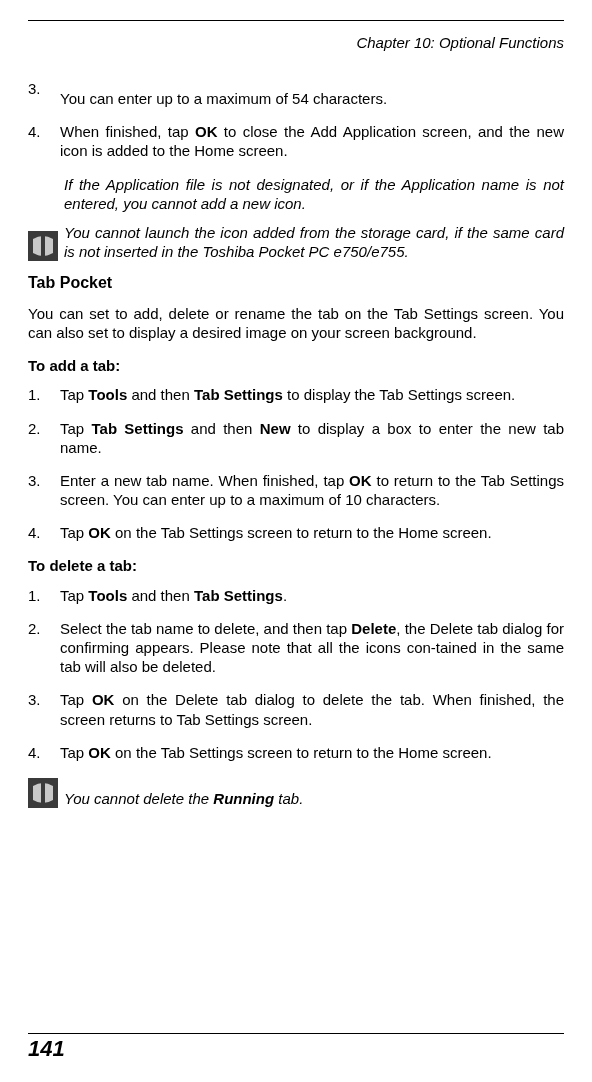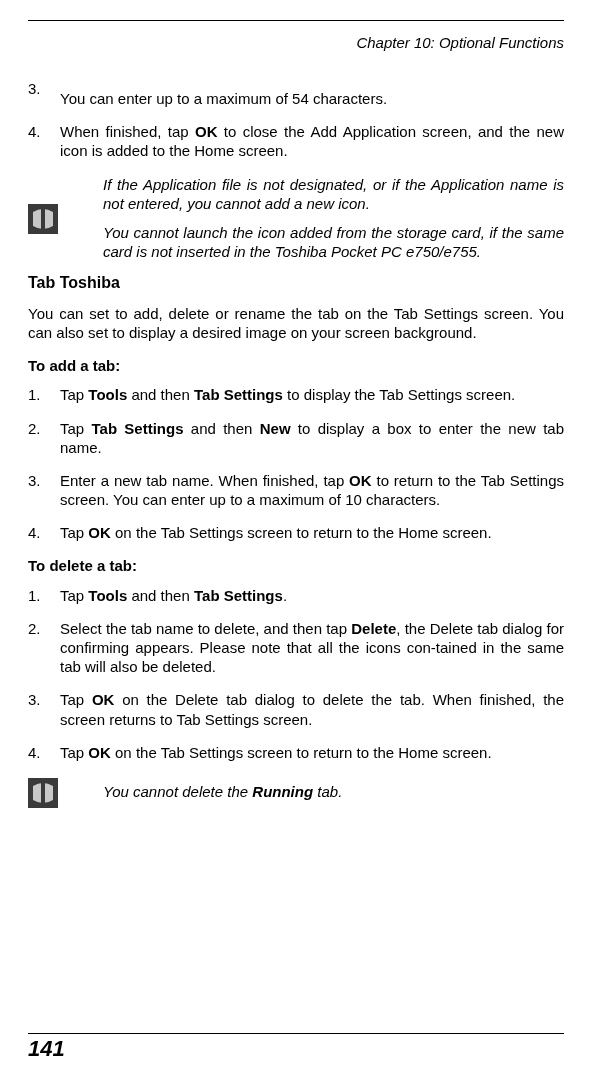--- a/index.html
+++ b/index.html
@@ -40,22 +40,21 @@
     .list-body {
       flex: 1;
     }
     .sub-para {
       margin-top: 10px;
       text-align: justify;
     }
     .note-block {
       display: flex;
       margin-bottom: 12px;
-      align-items: center;
-      gap: 39px;
+      align-items: flex-end;
     }
     .note-icon {
       width: 30px;
       height: 30px;
       flex-shrink: 0;
       margin-right: 6px;
       margin-top: 2px;
     }
     .note-icon svg {
       width: 30px;
@@ -130,21 +129,21 @@
         <path d="M 5 8 Q 15 2 25 8 L 25 22 Q 15 28 5 22 Z" fill="#c8c8c8"></path>
         <rect x="13" y="4" width="4" height="22" fill="#3a3a3a"></rect>
       </svg>
     </div>
     <div class="note-text">
       <div>If the Application file is not designated, or if the Application name is not entered, you cannot add a new icon.</div>
       <div class="second">You cannot launch the icon added from the storage card, if the same card is not  inserted in the Toshiba Pocket PC e750/e755.</div>
     </div>
   </div>
 
-  <div class="section-heading">Tab Toshiba</div>
+  <div class="section-heading">Tab Pocket</div>
   <div class="para">You can set to add, delete or rename the tab on the Tab Settings screen. You can also set to display a desired image on your screen background.</div>
 
   <div class="sub-heading">To add a  tab:</div>
 
   <div class="list-item">
     <div class="list-num">1.</div>
     <div class="list-body">
       <span>Tap </span><span class="bold">Tools</span><span> and then </span><span class="bold">Tab Settings</span><span> to display the Tab Settings screen.</span>
     </div>
   </div>

